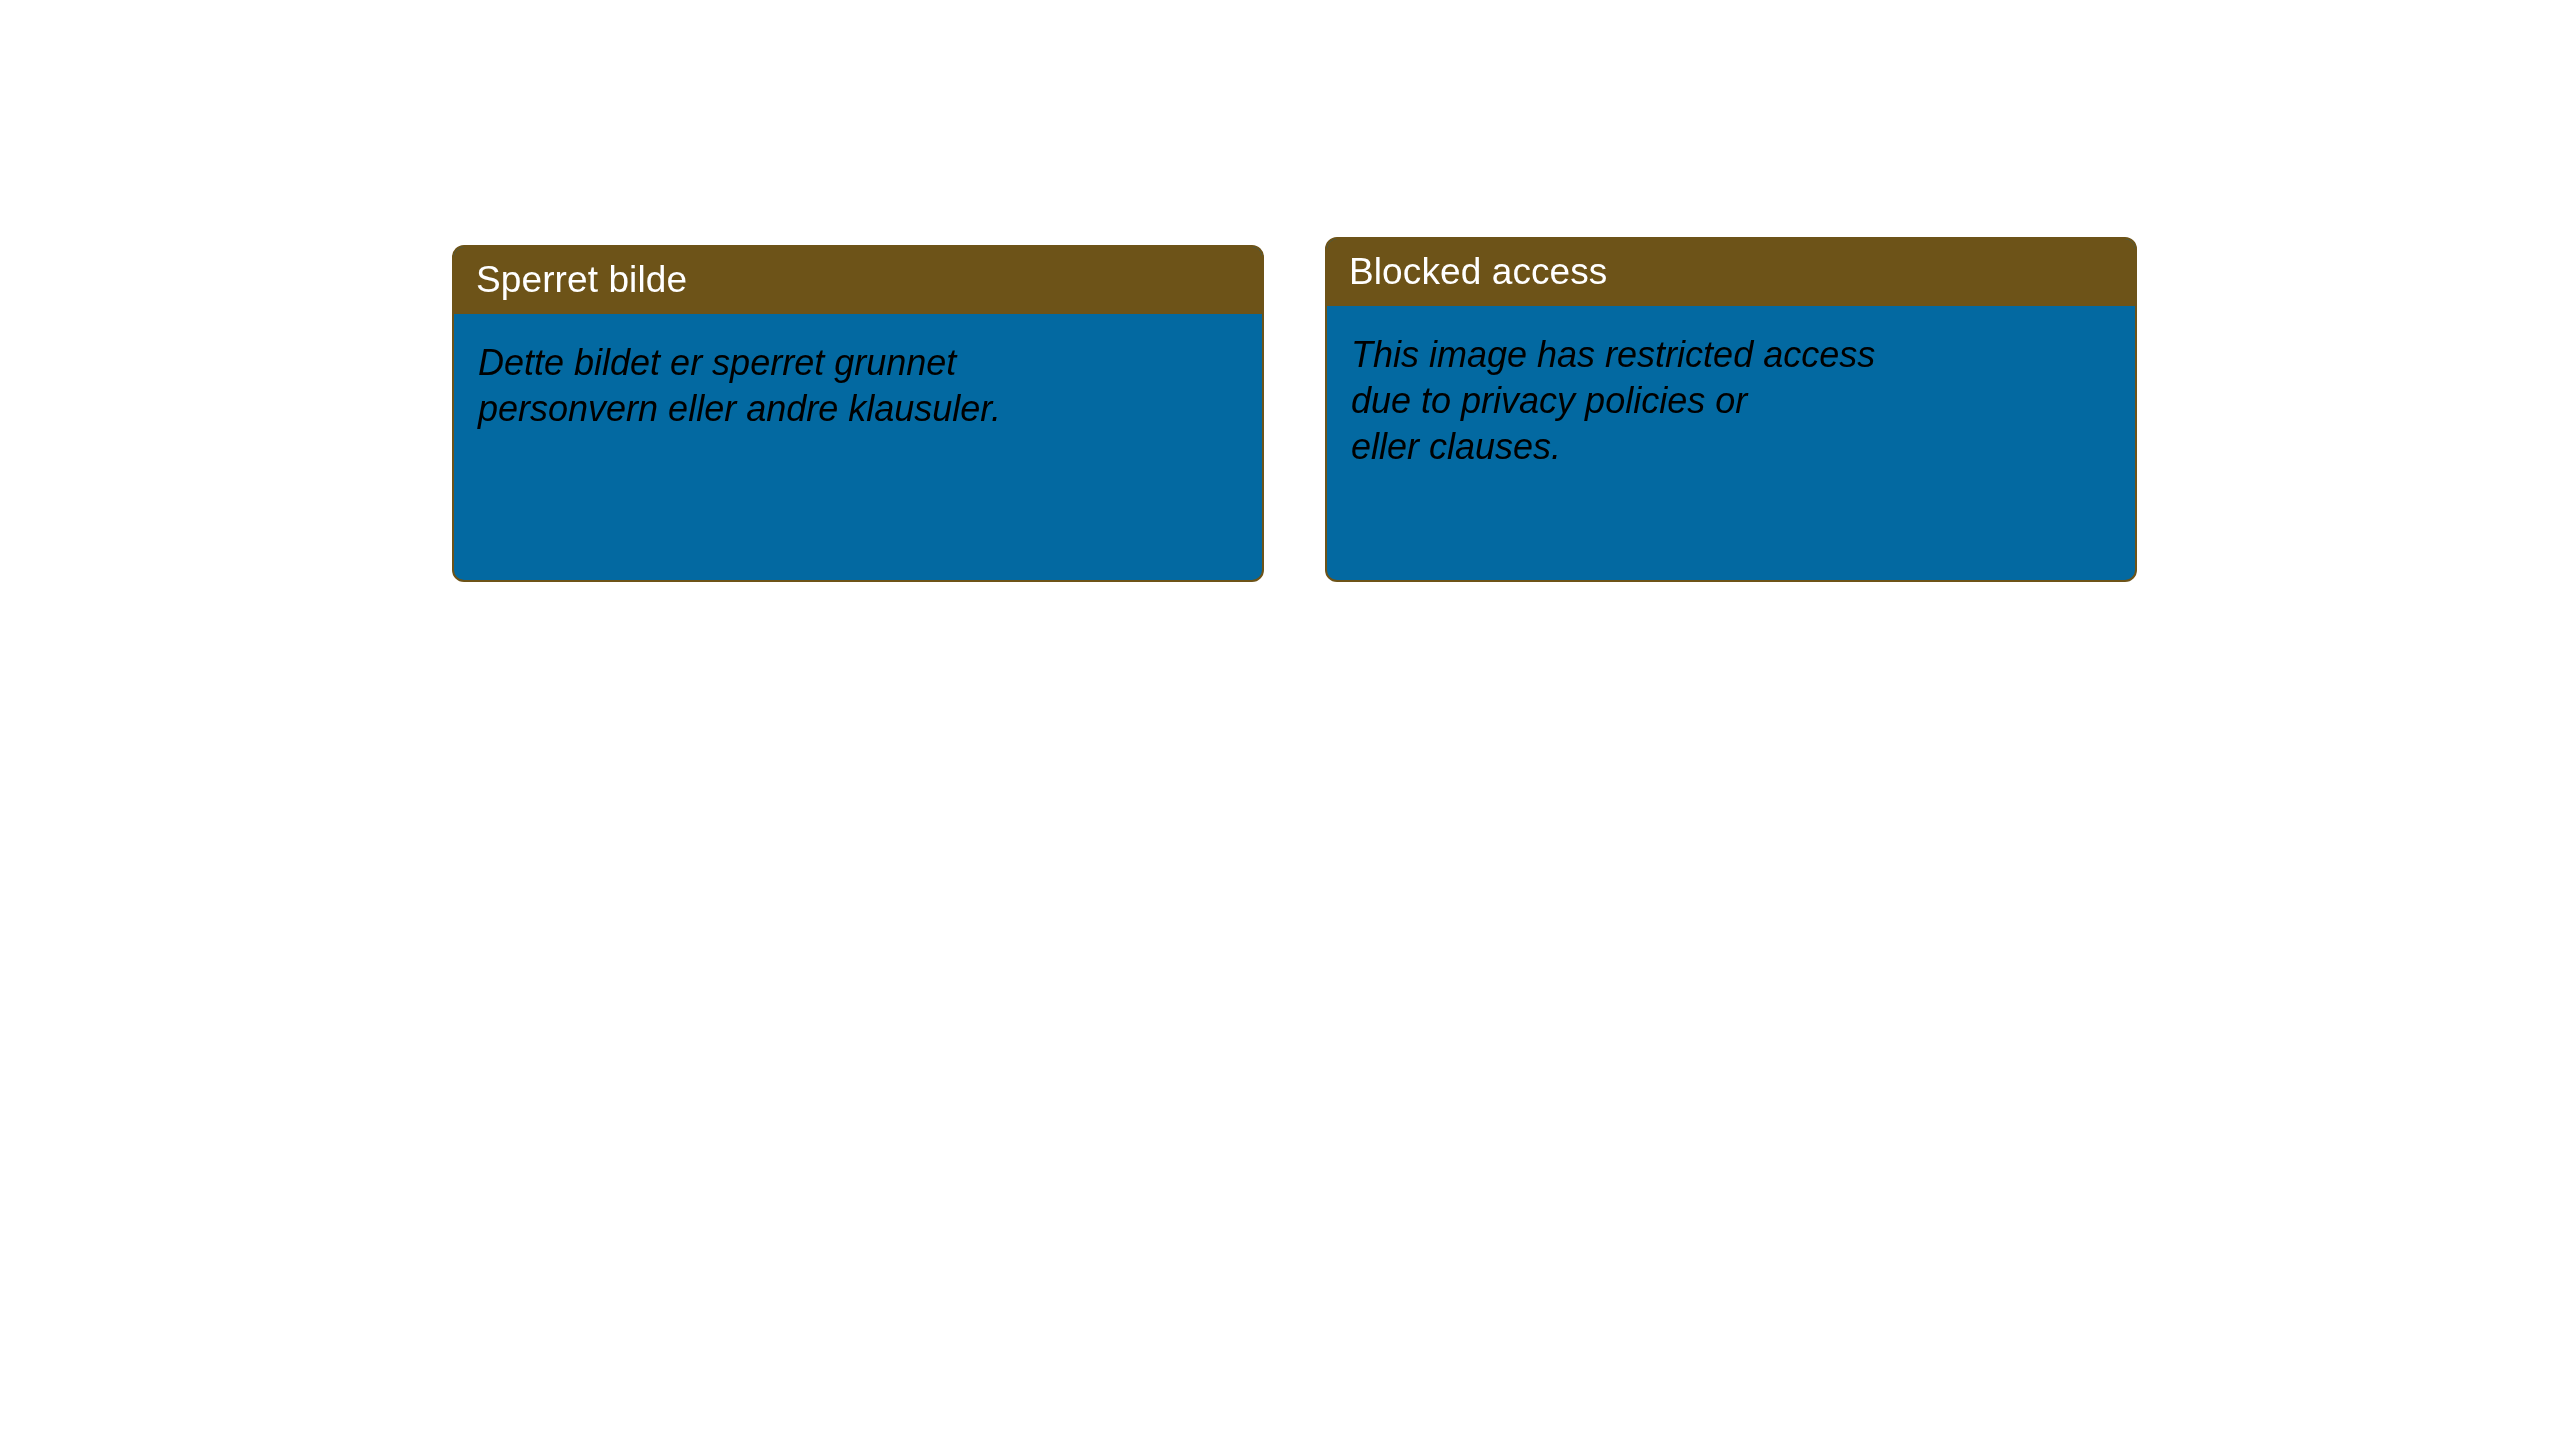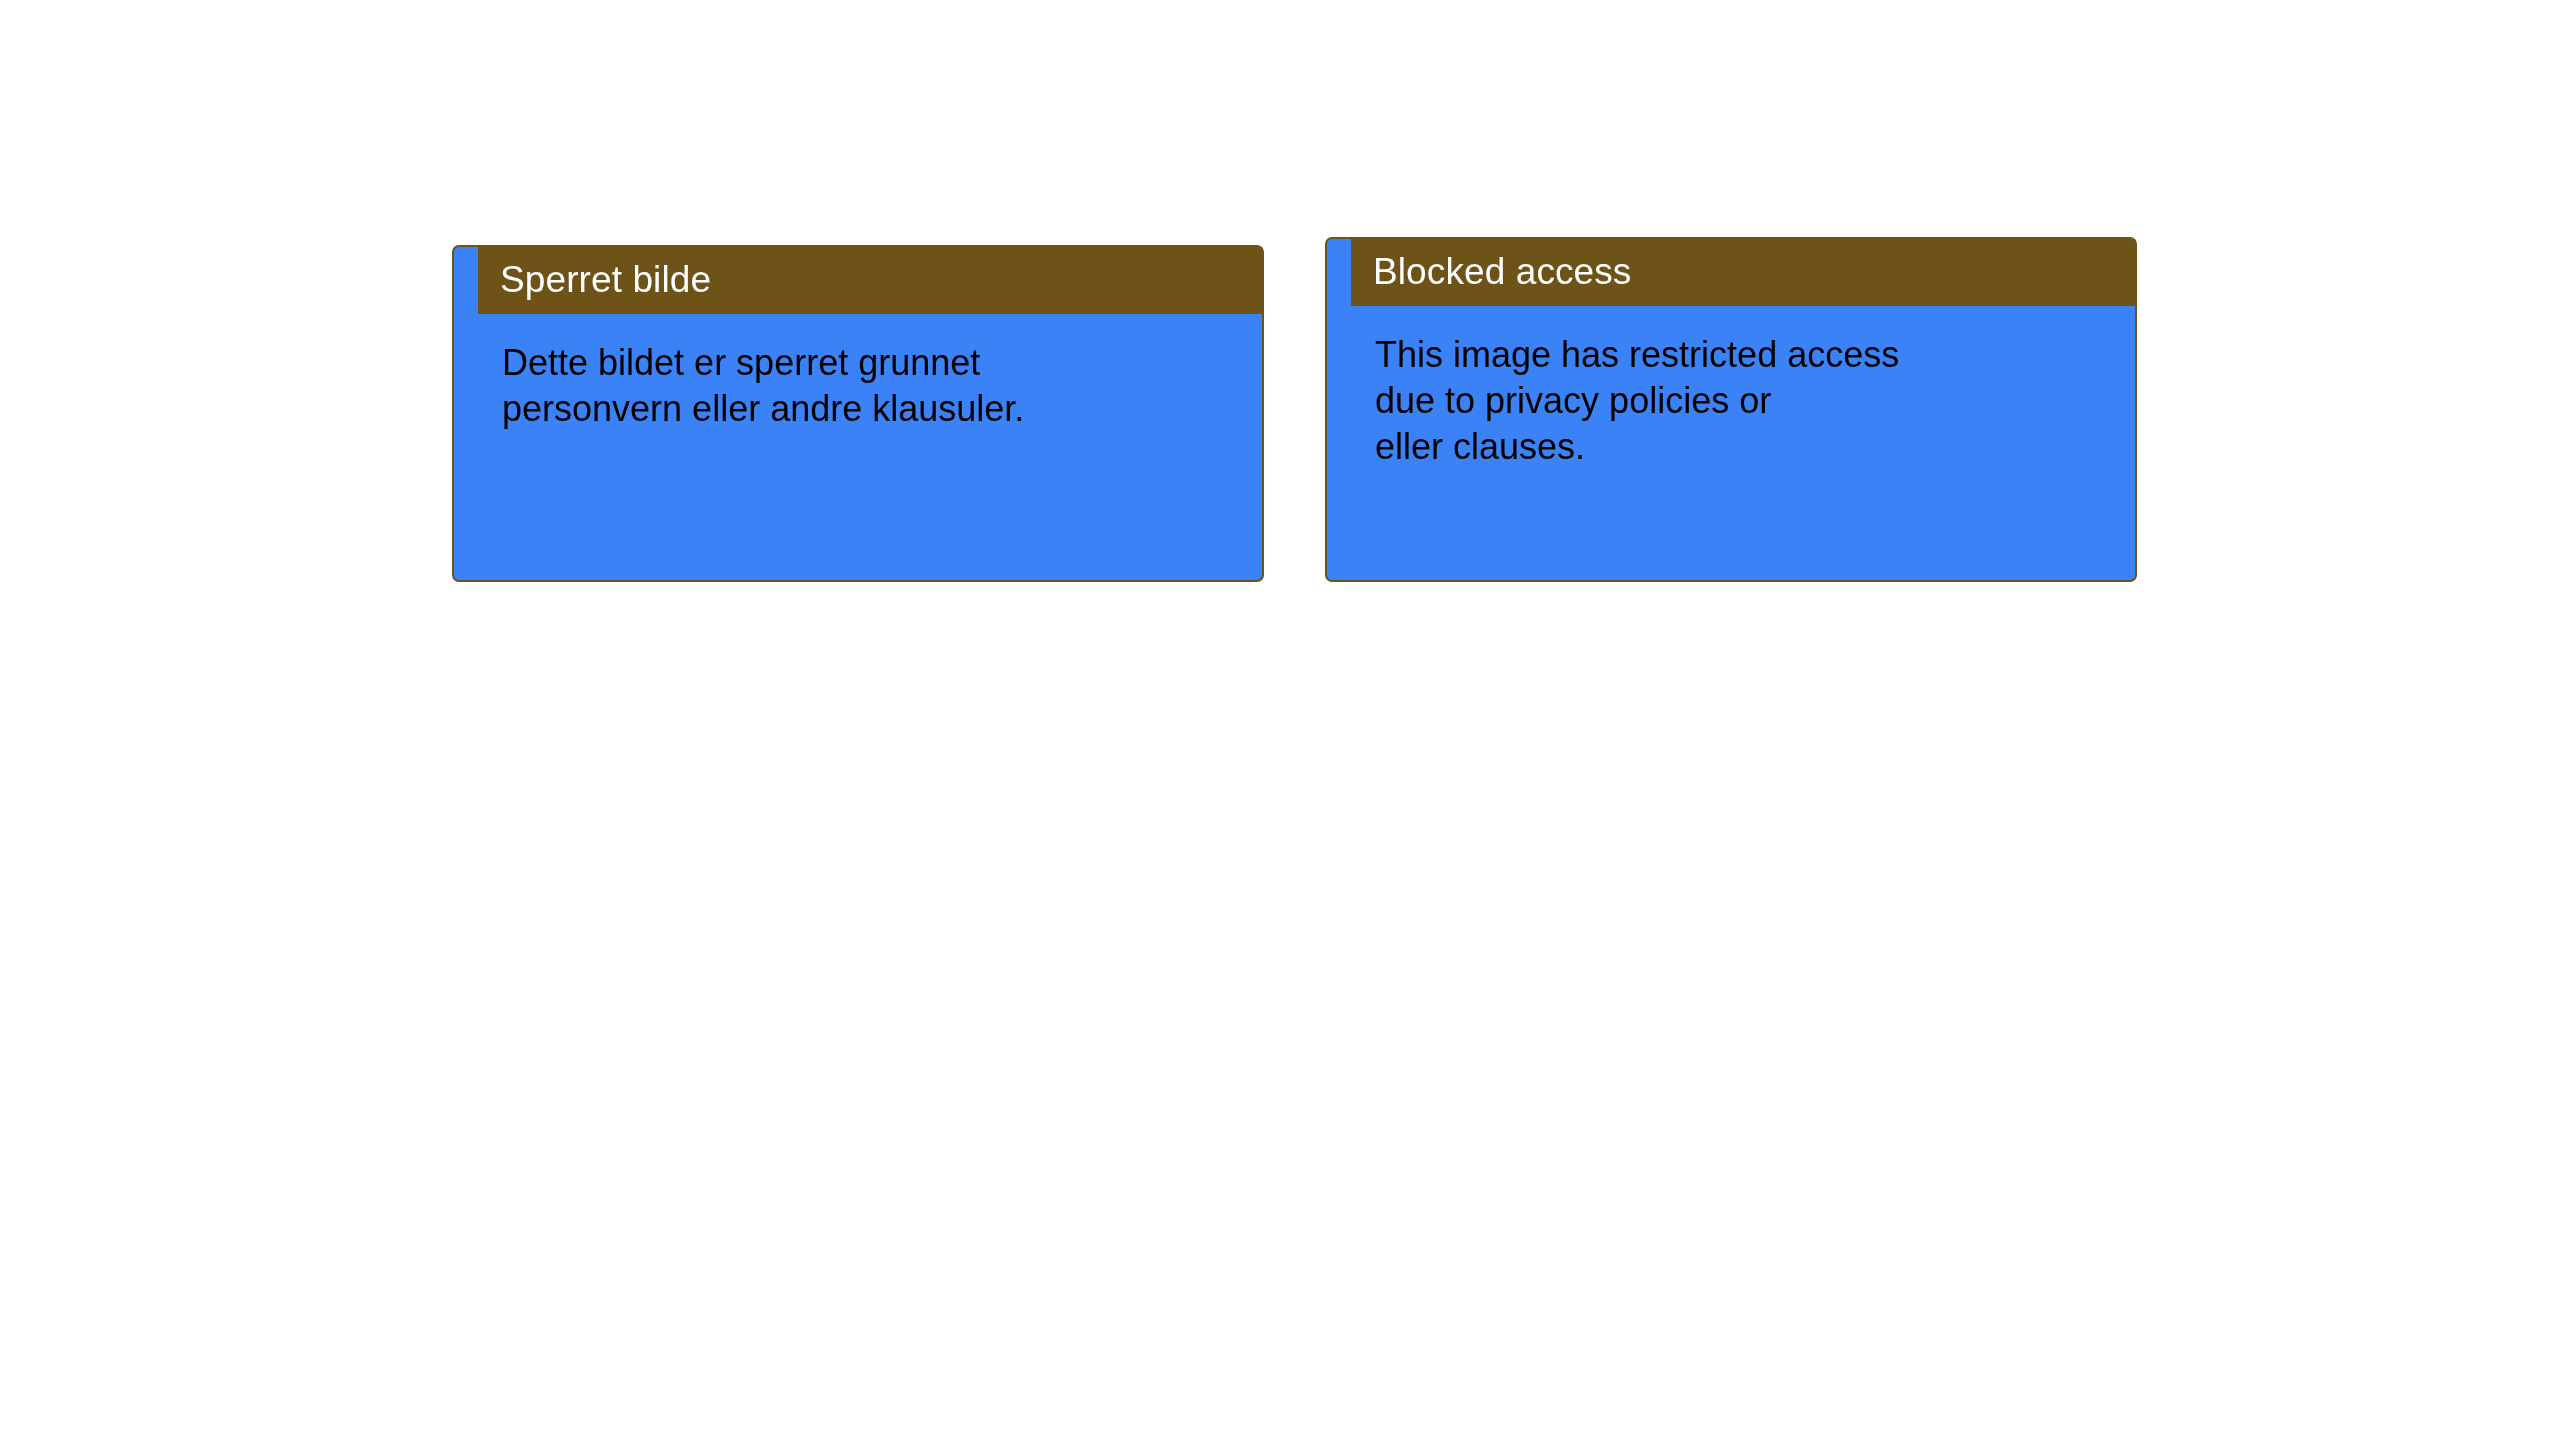--- a/index.html
+++ b/index.html
@@ -16,25 +16,24 @@
   }
   .stage {
     position: relative;
     width: 2560px;
     height: 1440px;
     background: #ffffff;
   }
   .notice-card {
     position: absolute;
     box-sizing: border-box;
-    background: #3b82f6;
+    background: #0369a1;
     border: 2px solid #6d5318;
-    border-radius: 7px;
+    border-radius: 12px;
     overflow: hidden;
-    padding-left: 24px;
   }
   .notice-card .card-header {
     box-sizing: border-box;
     background: #6d5318;
     color: #ffffff;
     font-size: 37px;
     line-height: 1.0;
     padding: 14px 22px 16px 22px;
     letter-spacing: 0.1px;
     white-space: nowrap;
@@ -42,20 +41,21 @@
   .notice-card .card-body {
     box-sizing: border-box;
     padding: 26px 24px 20px 24px;
     color: #000000;
     font-size: 36px;
     line-height: 1.28;
   }
   .notice-card .card-body p {
     margin: 0;
     white-space: pre-line;
+    font-style: italic;
   }
 
   
   #card-blocked-no {
     left: 452px;
     top: 245px;
     width: 812px;
     height: 337px;
   }
   

